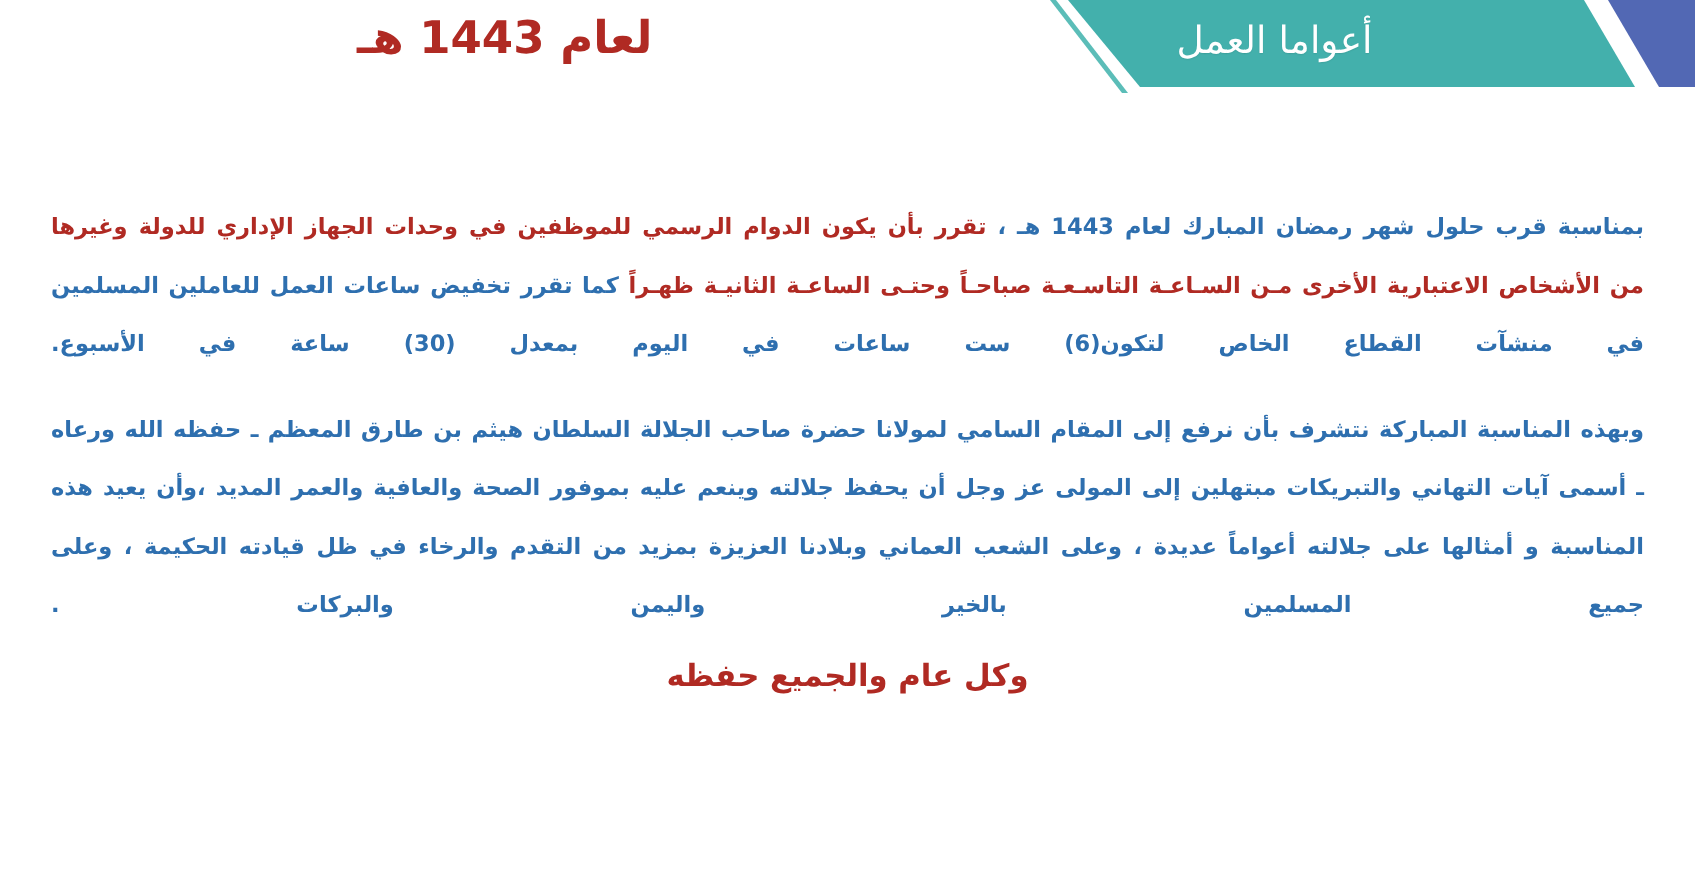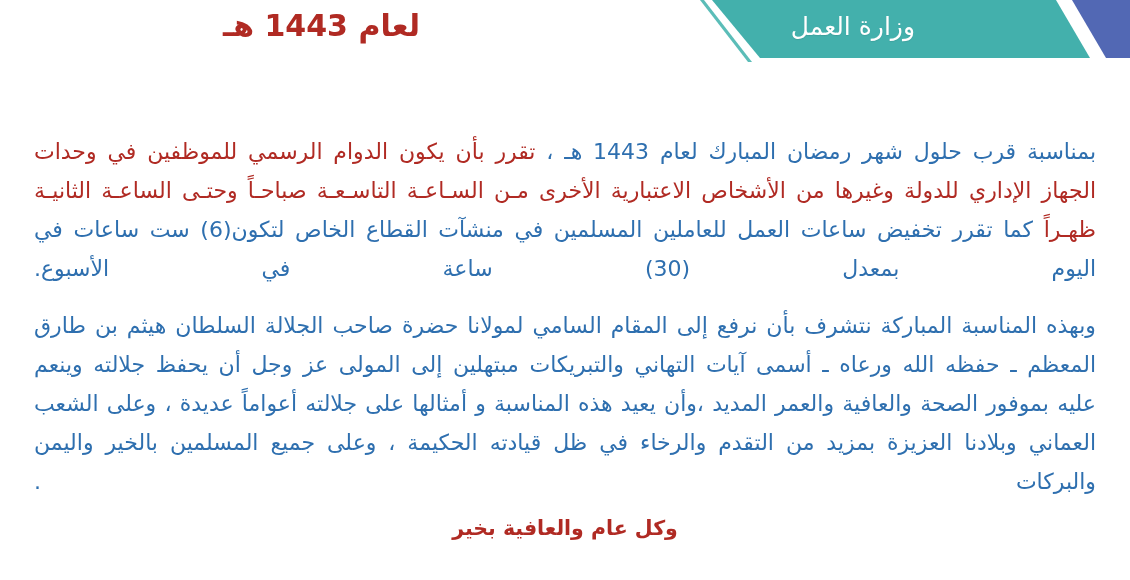--- a/index.html
+++ b/index.html
@@ -88,21 +88,21 @@
     line-height:46px;
     white-space:nowrap;
     text-shadow:0 1px 1px rgba(0,0,0,0.08);
     direction:rtl;
   }
 
   
   .header-title {
     position:absolute;
     top:2px;
-    left:223px;
+    left:238px;
     color:#B02A23;
     font-size:30px;
     font-weight:700;
     line-height:48px;
     letter-spacing:0.5px;
     white-space:nowrap;
     direction:rtl;
   }
 
   
@@ -110,22 +110,22 @@
     position:absolute;
     top:132px;
     left:0;
     width:1130px;
     padding:0 34px;
     direction:rtl;
     text-align:justify;
   }
 
   .para {
-    font-size:22px;
-    font-weight:400;
+    font-size:15px;
+    font-weight:700;
     line-height:39px;
     text-align:justify;
     text-align-last:justify;
     direction:rtl;
     word-spacing:1px;
   }
 
   .para + .para { margin-top:18px; }
 
   .blue { color:#2E6FAF; }
@@ -149,28 +149,28 @@
 <body>
 
 <div class="page">
 
   <div class="header">
     <div class="banner-teal"></div>
     <div class="banner-stripe"></div>
     <div class="banner-gap"></div>
     <div class="banner-blue"></div>
 
-    <div class="ministry-logo">وزارة العمل</div>
+    <div class="ministry-logo">أعواما العمل</div>
 
     <div class="header-title">لعام 1443 هـ</div>
   </div>
 
   <div class="content">
 
     <p class="para para-decree"><span class="blue">بمناسبة قرب حلول شهر رمضان المبارك لعام 1443 هـ ، </span><span class="red">تقرر بأن يكون الدوام الرسمي للموظفين في وحدات الجهاز الإداري للدولة وغيرها من الأشخاص الاعتبارية الأخرى مـن السـاعـة التاسـعـة صباحـاً وحتـى الساعـة الثانيـة ظهـراً</span><span class="blue"> كما تقرر تخفيض ساعات العمل للعاملين المسلمين في منشآت القطاع الخاص لتكون(6) ست ساعات في اليوم بمعدل (30) ساعة في الأسبوع.</span></p>
 
     <p class="para para-greet blue">وبهذه المناسبة المباركة نتشرف بأن نرفع إلى المقام السامي لمولانا حضرة صاحب الجلالة السلطان هيثم بن طارق المعظم ـ حفظه الله ورعاه ـ أسمى آيات التهاني والتبريكات مبتهلين إلى المولى عز وجل أن يحفظ جلالته وينعم عليه بموفور الصحة والعافية والعمر المديد ،وأن يعيد هذه المناسبة و أمثالها على جلالته أعواماً عديدة ، وعلى الشعب العماني وبلادنا العزيزة بمزيد من التقدم والرخاء في ظل قيادته الحكيمة ، وعلى جميع المسلمين بالخير واليمن والبركات .</p>
 
-    <p class="closing">وكل عام والعافية بخير</p>
+    <p class="closing">وكل عام والجميع حفظه</p>
 
   </div>
 
 </div>
 
 </body></html>

